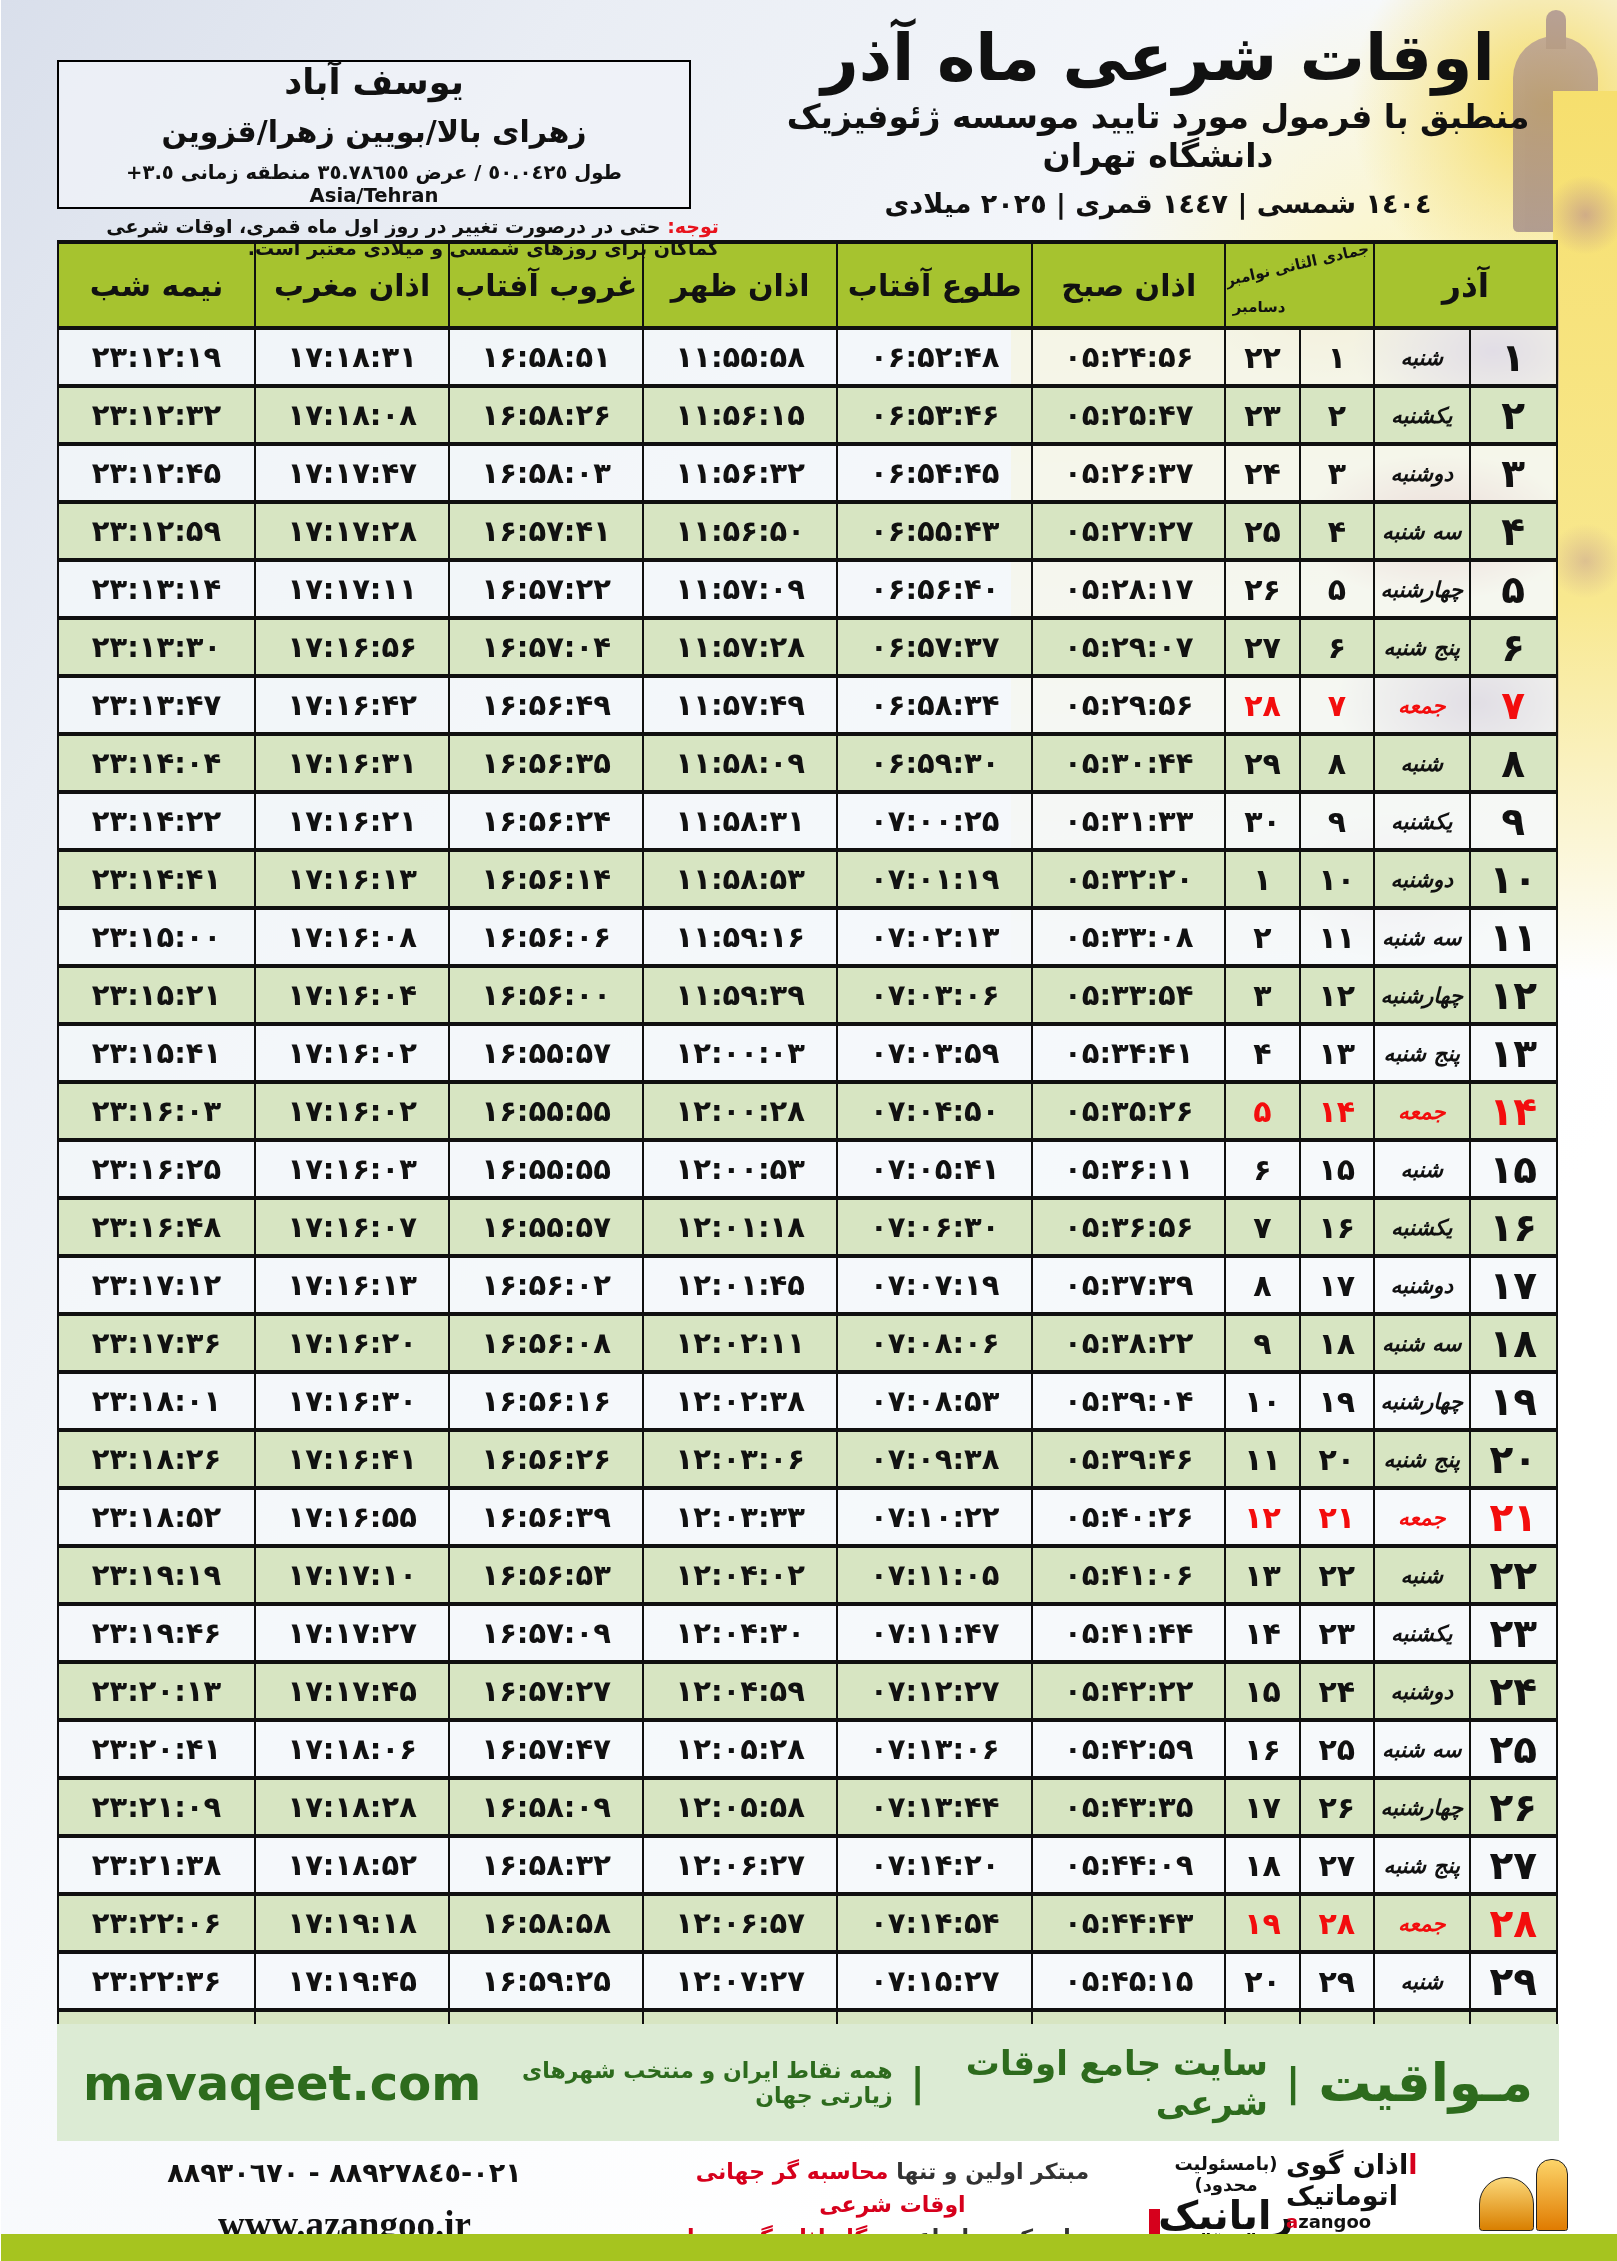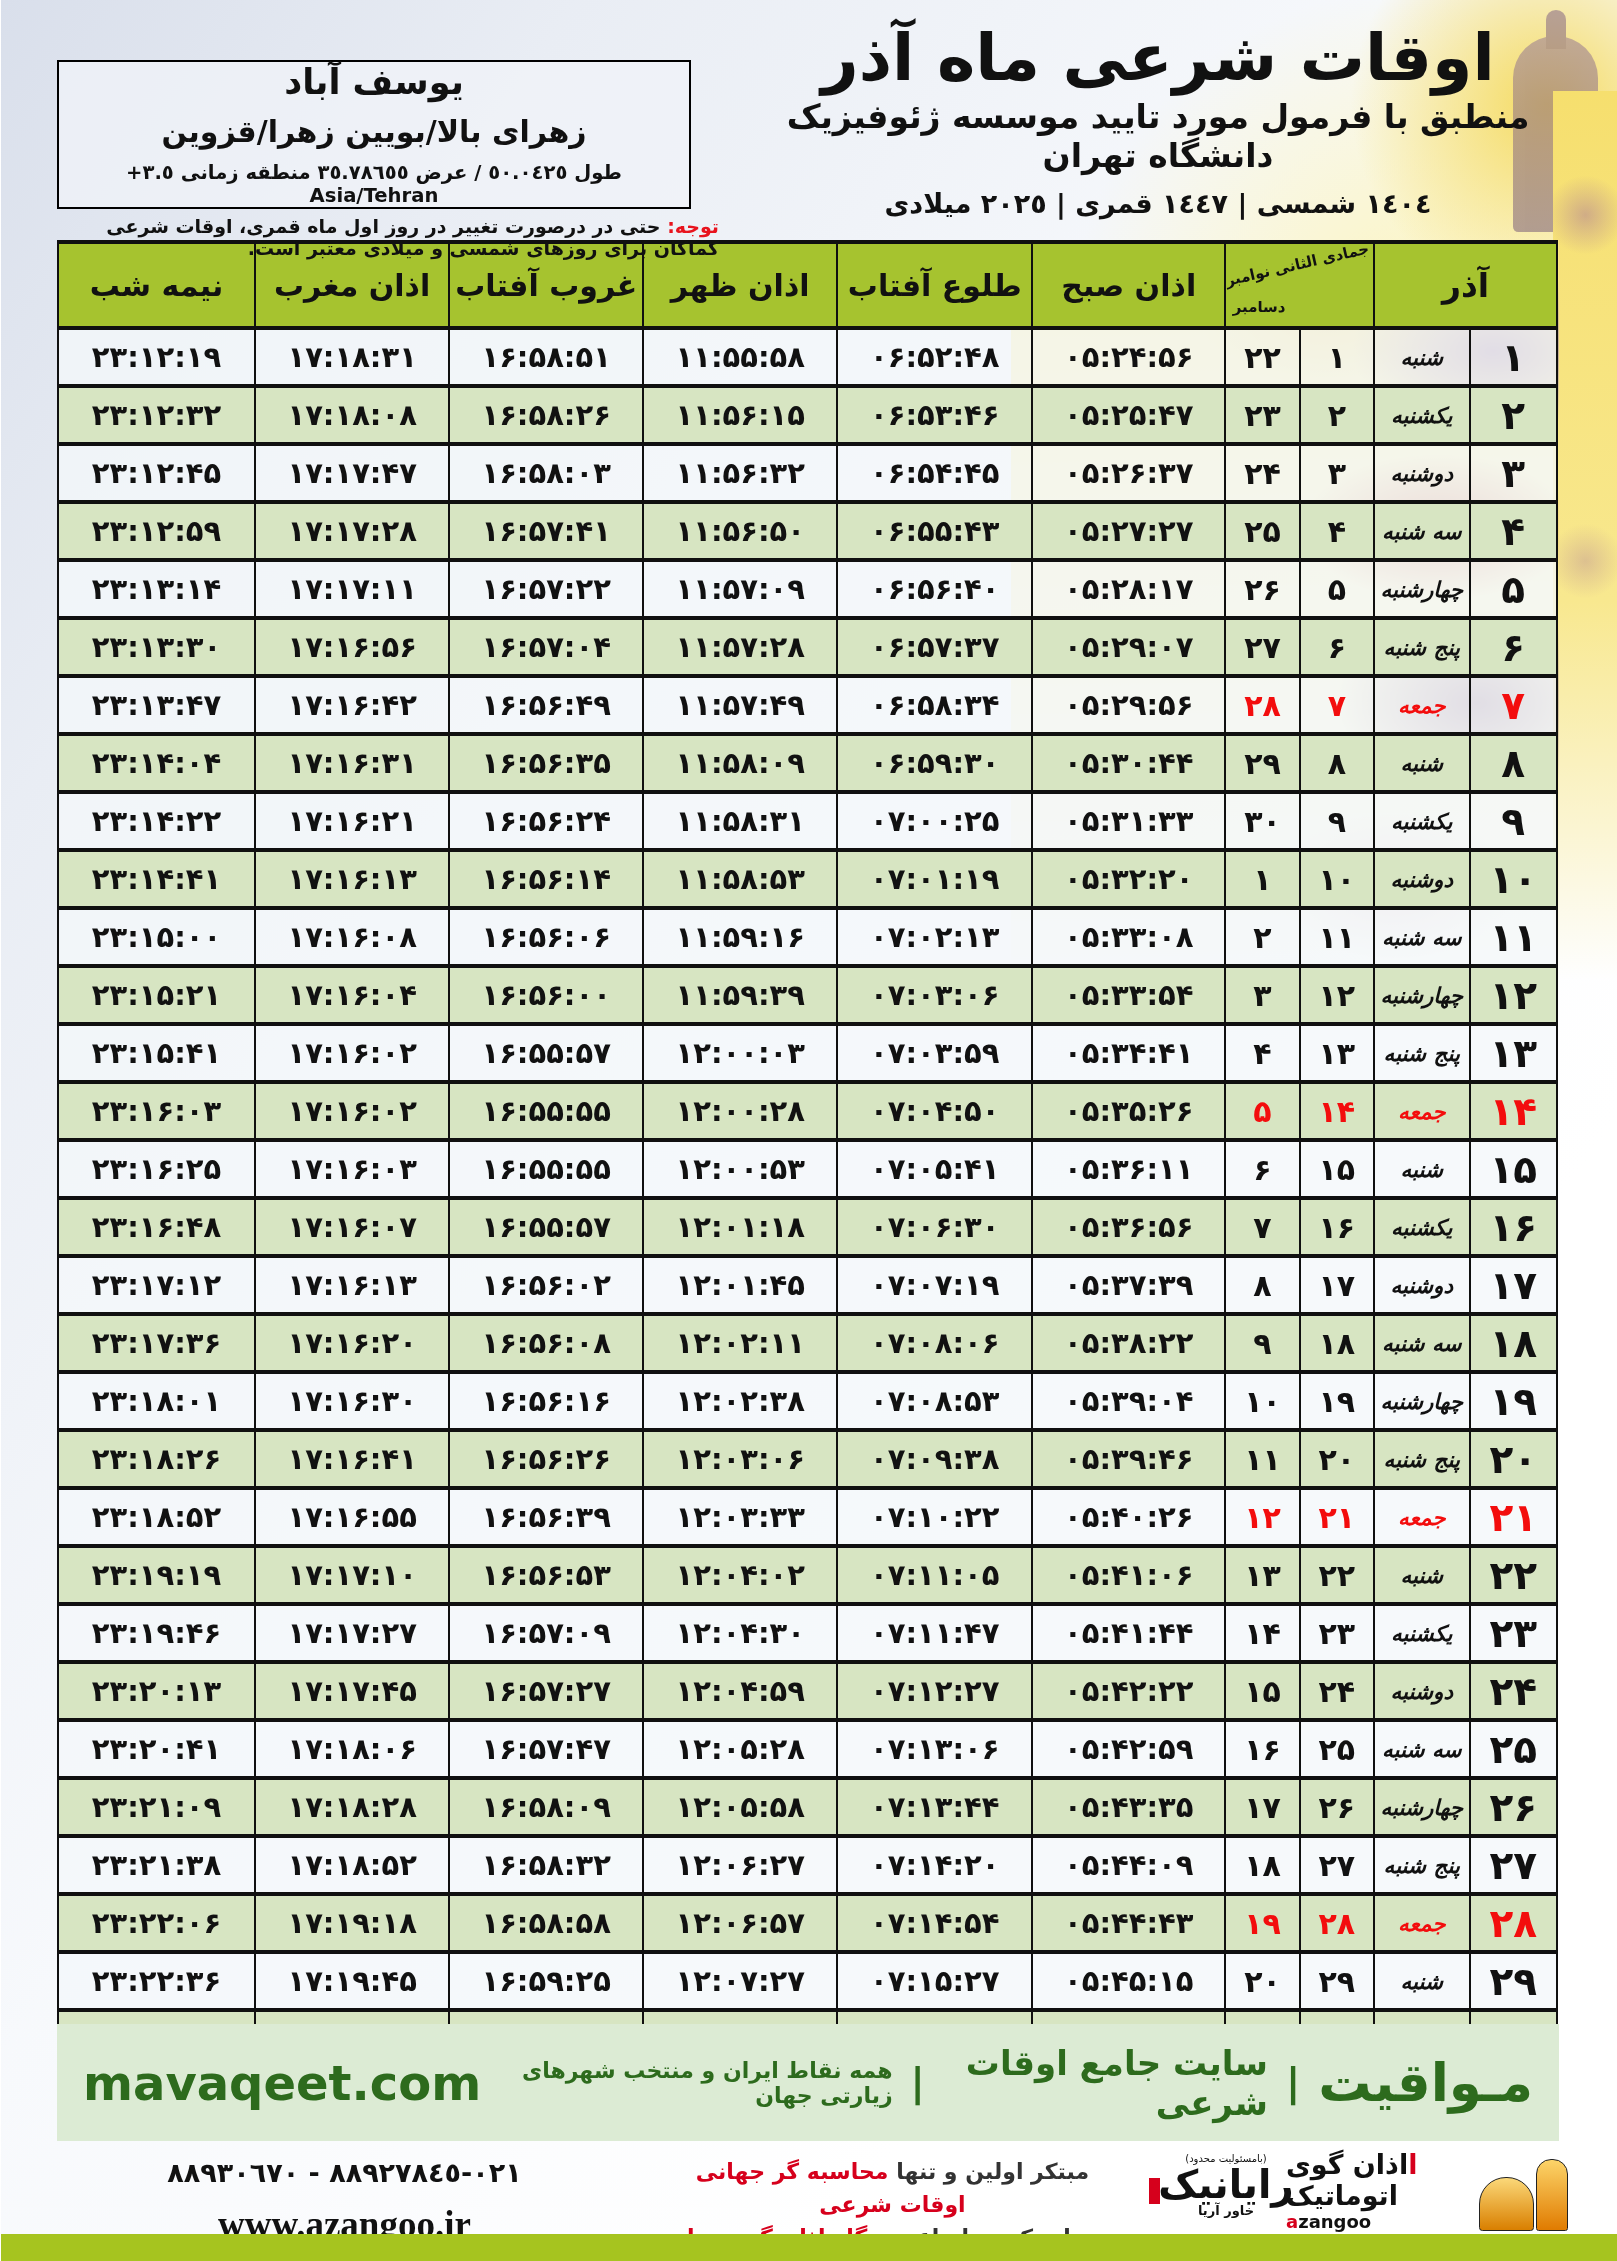--- a/index.html
+++ b/index.html
@@ -71,21 +71,21 @@
   .fb-desc{font-size:34px;font-weight:bold;}
   .fb-cov{font-size:22px;font-weight:bold;}
   .fb-domain{margin-inline-start:auto;font-size:48px;font-weight:bold;direction:ltr;}
   .bottom-info{position:absolute;left:12px;top:2148px;width:1618px;height:86px;z-index:2;}
   .phones{position:absolute;left:78px;top:9px;width:509px;text-align:center;}
   .phones .ph{font-size:27px;font-weight:bold;direction:ltr;}
   .phones .web{font-size:37px;font-family:"Liberation Serif",serif;font-weight:bold;direction:ltr;margin-top:15px;}
   .red-claims{position:absolute;left:652px;top:6.5px;width:457px;text-align:center;font-size:22px;font-weight:bold;line-height:1.5;color:#333;}
   .red-claims .red{color:#d6001c;}
   .rayanik{position:absolute;left:1129px;top:5.2px;width:170px;text-align:center;}
-  .rayanik .ltd{font-size:10px;font-weight:normal;}
+  .rayanik .ltd{font-size:18px;font-weight:bold;}
   .rayanik .name{font-size:39px;font-weight:800;position:relative;display:inline-block;line-height:1.1;}
   .rayanik .name::after{content:"";position:absolute;left:-9px;bottom:2.6px;width:10.4px;height:26px;background:#d6001c;}
   .rayanik .sub{font-size:13px;font-weight:bold;margin-top:-3.9px;}
   .azangoo{position:absolute;right:57px;top:1.3px;width:287px;display:flex;flex-direction:row;align-items:center;gap:9px;}
   .az-icon{position:relative;width:98px;height:77px;flex:0 0 auto;}
   .az-minar{position:absolute;right:5.2px;top:0;width:30px;height:70px;border-radius:15px 15px 2.6px 2.6px;
     background:linear-gradient(180deg,#fcd469,#e07b00);border:1.3px solid #222;}
   .az-dome{position:absolute;right:39px;top:18px;width:53px;height:52px;border-radius:27px 27px 3.3px 3.3px;
     background:linear-gradient(180deg,#fbd879,#d97f00);border:1.3px solid #222;}
   .az-texts{text-align:left;}

